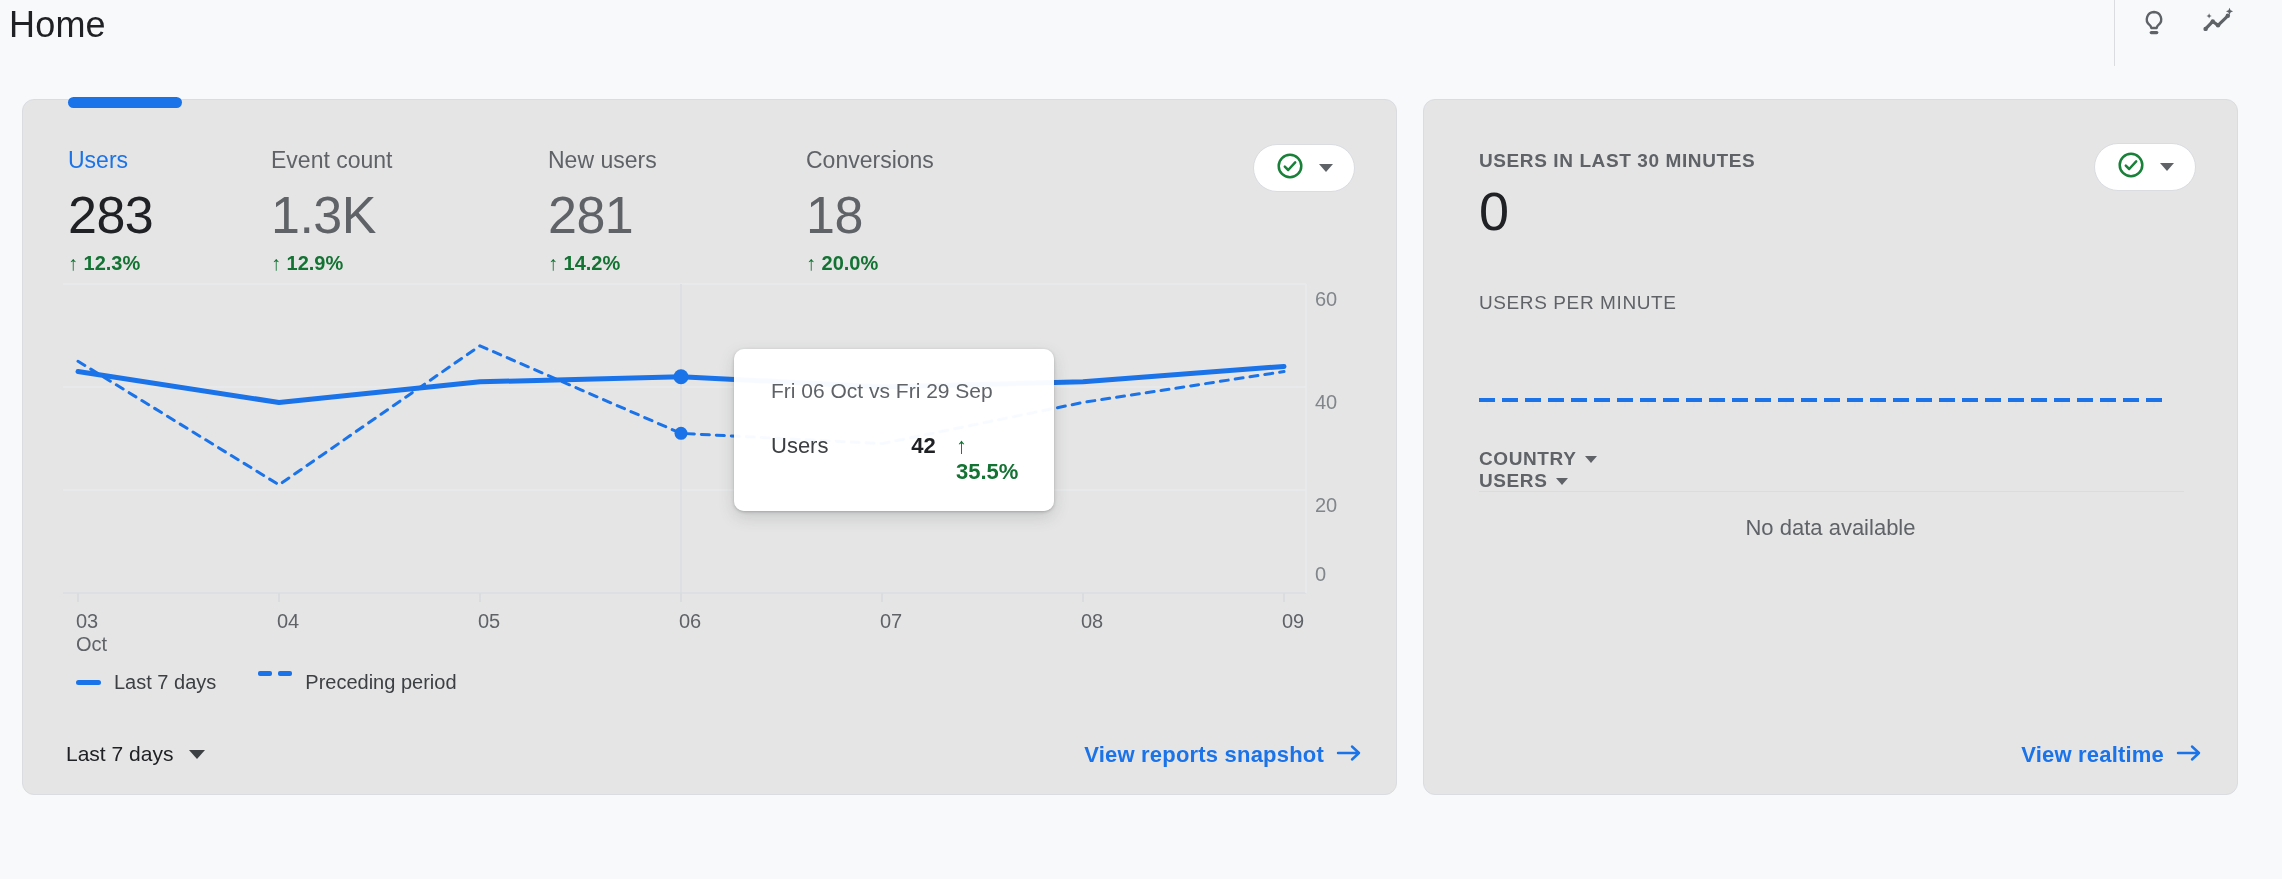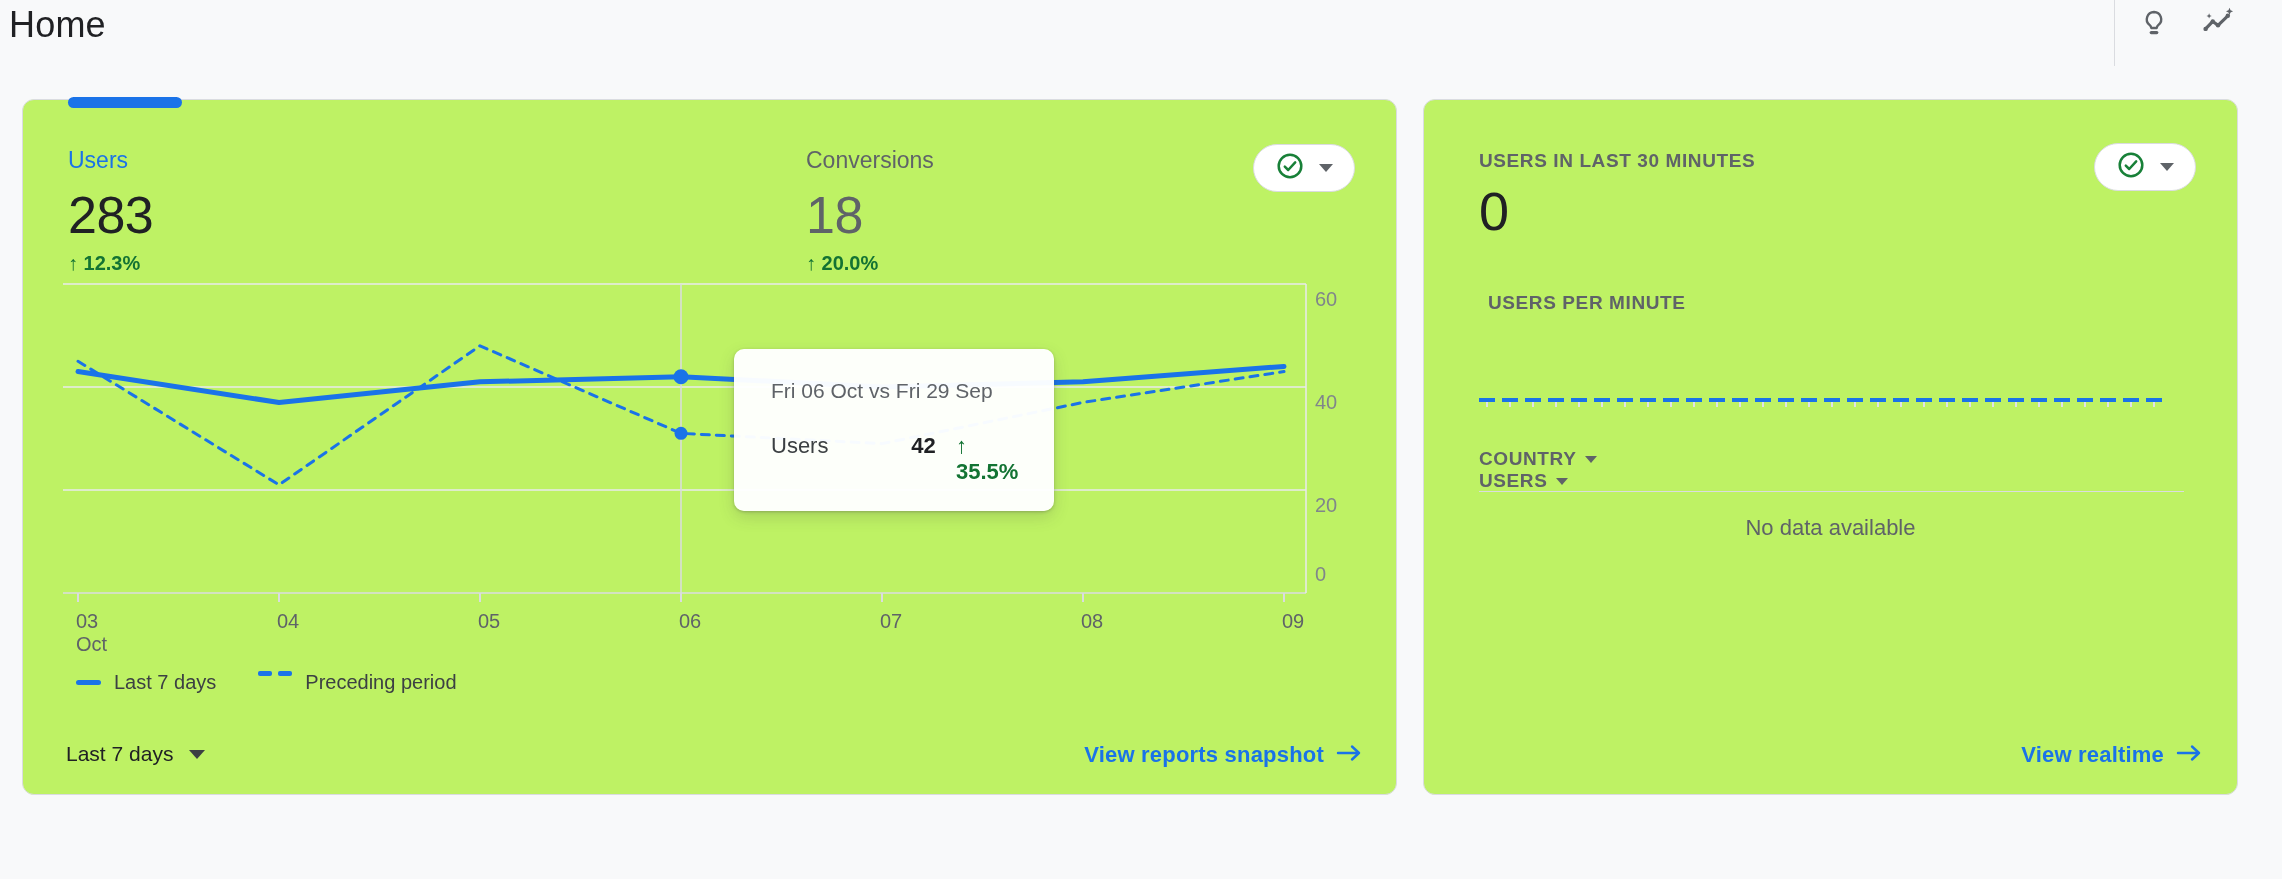--- a/index.html
+++ b/index.html
@@ -11,21 +11,21 @@
     position:relative;
   }
   .abs { position:absolute; }
 
   
   .page-title { left:9px; top:4px; font-size:36px; font-weight:400; color:#202124; letter-spacing:.2px; }
   .header-divider { left:2114px; top:0; width:1px; height:66px; background:#dadce0; }
   .icon-btn { width:48px; height:48px; border-radius:50%; display:flex; align-items:center; justify-content:center; cursor:pointer; background:transparent; border:none; }
 
   
-  .card { background:#bef264; border:1px solid #dadce0; border-radius:12px; }
+  .card { background:#e5e5e5; border:1px solid #dadce0; border-radius:12px; }
   .card-overview { left:22px; top:99px; width:1375px; height:696px; }
   .card-realtime { left:1423px; top:99px; width:815px; height:696px; }
   .tab-indicator { left:68px; top:97px; width:114px; height:11px; border-radius:6px; background:#1a73e8; z-index:3; }
 
   
   .metric { position:absolute; top:46px; cursor:pointer; }
   .metric-label { font-size:23px; color:#5f6368; line-height:28px; }
   .metric.selected .metric-label { color:#1a73e8; }
   .metric-value { margin-top:12px; font-size:52px; line-height:58px; font-weight:400; color:#5f6368; letter-spacing:-.5px; }
   .metric.selected .metric-value { color:#202124; }
@@ -60,21 +60,21 @@
   .date-range-label { font-size:21px; color:#202124; }
   .caret-dark { width:0; height:0; border-left:8px solid transparent; border-right:8px solid transparent; border-top:9px solid #3c4043; }
   .card-link { position:absolute; top:642px; display:flex; align-items:center; gap:12px; cursor:pointer; color:#1a73e8;
     font-size:22px; font-weight:700; letter-spacing:.2px; text-decoration:none; }
   .link-overview { right:34px; }
   .link-realtime { right:35px; }
 
   
   .rt-title { left:55px; top:50px; font-size:19px; font-weight:700; color:#5f6368; letter-spacing:.6px; }
   .rt-value { left:55px; top:80px; font-size:54px; font-weight:400; color:#202124; }
-  .rt-subtitle { left:64px; top:192px; font-size:19px; font-weight:700; color:#5f6368; letter-spacing:.6px; }
+  .rt-subtitle { left:55px; top:192px; font-size:19px; font-weight:400; color:#5f6368; letter-spacing:.6px; }
   .sparkline { left:55px; top:298px; width:700px; display:flex; }
   .dash-cell { width:16px; margin-right:7px; display:flex; flex-direction:column; align-items:center; }
   .dash-bar { width:16px; height:4px; background:#1a73e8; }
   .dash-tick { width:2px; height:5px; background:#e0e3e7; }
   .rt-table-header { left:55px; top:348px; width:679px; display:flex; justify-content:space-between;flex-direction:column; }
   .col-head { display:flex; align-items:center; gap:9px; cursor:pointer; font-size:19px; font-weight:700; color:#5f6368; letter-spacing:.6px; }
   .caret-sm { width:0; height:0; border-left:6px solid transparent; border-right:6px solid transparent; border-top:7px solid #5f6368; }
   .rt-divider { left:55px; top:391px; width:705px; height:1px; background:#dadce0; }
   .rt-empty { left:0; top:415px; width:100%; text-align:center; font-size:22px; color:#5f6368; }
 </style>
@@ -108,20 +108,30 @@
 </button>
 
 <div class="abs tab-indicator"></div>
 
 <div class="abs card card-overview">
 
   <div class="metric selected" style="left:45px;">
     <div class="metric-label">Users</div>
     <div class="metric-value">283</div>
     <div class="metric-change">↑ 12.3%</div>
+  </div>
+  <div class="metric" style="left:248px;">
+    <div class="metric-label">Event count</div>
+    <div class="metric-value">1.3K</div>
+    <div class="metric-change">↑ 12.9%</div>
+  </div>
+  <div class="metric" style="left:525px;">
+    <div class="metric-label">New users</div>
+    <div class="metric-value">281</div>
+    <div class="metric-change">↑ 14.2%</div>
   </div>
   <div class="metric" style="left:783px;">
     <div class="metric-label">Conversions</div>
     <div class="metric-value">18</div>
     <div class="metric-change">↑ 20.0%</div>
   </div>
 
   <div class="status-pill" style="left:1230px; top:44px;">
     <span>
       <svg width="30" height="30" viewBox="0 0 30 30" fill="none">

